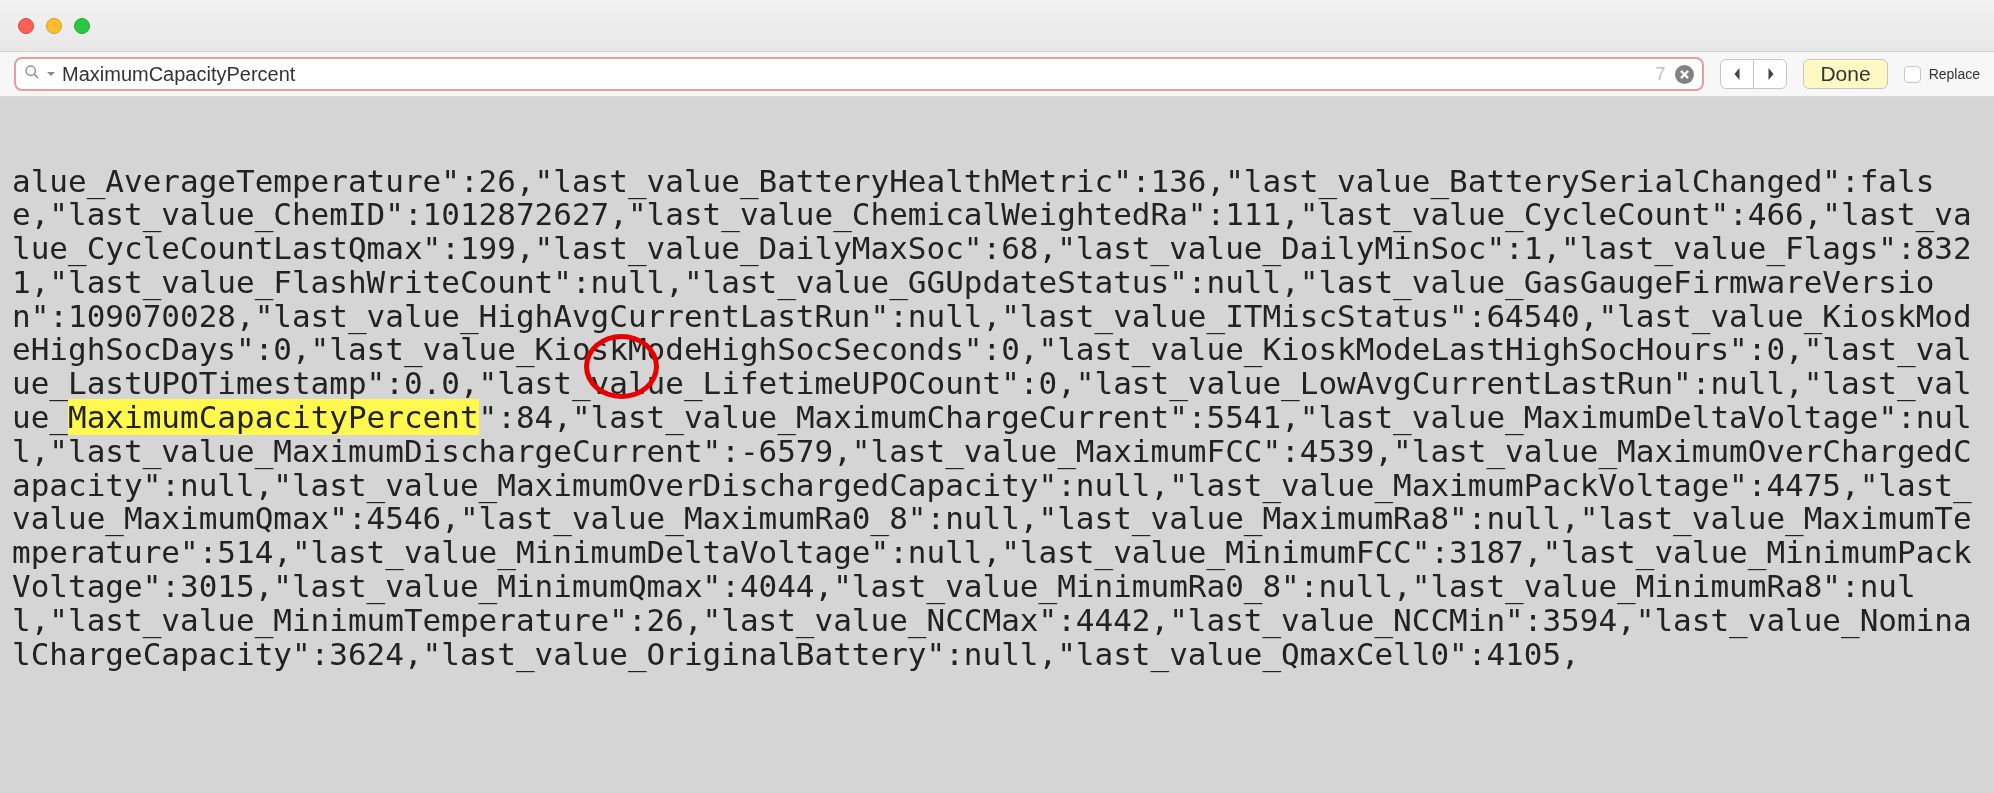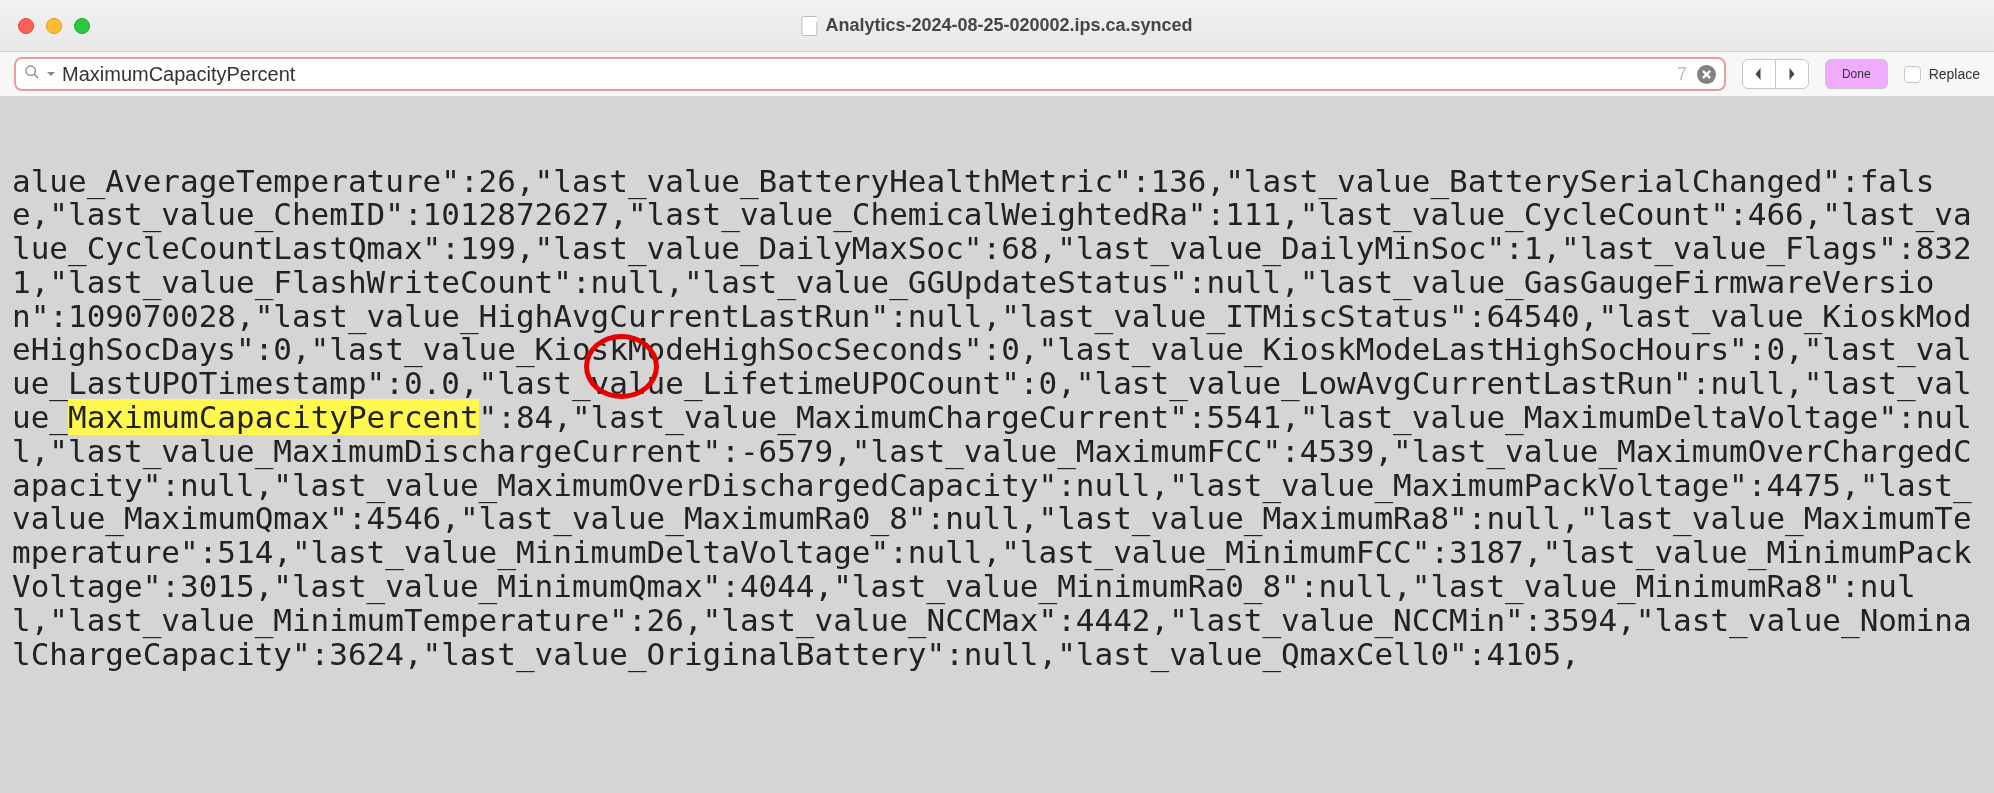--- a/index.html
+++ b/index.html
@@ -55,21 +55,21 @@
     }
     .search-input::selection { background:#c6d8f8; }
     .match-count { font-size:18px; color:#bdbdbd; margin-right:4px; }
     .clear-btn { width:19px; height:19px; border-radius:50%; background:#828282; display:flex; align-items:center; justify-content:center; cursor:pointer; }
     .clear-btn svg { width:9px; height:9px; stroke:#fff; stroke-width:2.5; }
     .nav-group { display:flex; }
     .nav-btn { width:34px; height:30px; background:#fff; border:1px solid #c6c6c6; display:flex; align-items:center; justify-content:center; cursor:pointer; }
     .nav-btn:first-child { border-radius:6px 0 0 6px; }
     .nav-btn:last-child { border-radius:0 6px 6px 0; margin-left:-1px; }
     .nav-btn svg { width:11px; height:14px; fill:#444; }
-    .done-btn { height:30px; padding:0 16px; background:#f0abfc; border:1px solid #c6c6c6; border-radius:6px; font-size:12px; color:#333; cursor:pointer; }
+    .done-btn { height:30px; padding:0 16px; background:#fef9c3; border:1px solid #c6c6c6; border-radius:6px; font-size:21px; color:#333; cursor:pointer; }
     .replace-group { display:flex; align-items:center; gap:8px; }
     .replace-check { width:17px; height:17px; border:1px solid #c6c6c6; border-radius:4px; background:#fff; cursor:pointer; }
     .replace-label { font-size:14px; color:#333; }
     .content {
       background:#d5d5d5;
       font-family: Menlo, Monaco, Consolas, monospace;
       font-size:31px;
       line-height:1.09;
       color:#222;
       padding: 0 12px;
@@ -88,24 +88,20 @@
     }
   </style>
 </head>
 <body>
 
 <div class="titlebar">
   <div class="traffic">
     <div class="tl red"></div>
     <div class="tl yellow"></div>
     <div class="tl green"></div>
-  </div>
-  <div class="title-center">
-    <span class="doc-icon"></span>
-    <span class="title-text">Analytics-2024-08-25-020002.ips.ca.synced</span>
   </div>
 </div>
 
 <div class="findbar">
   <div class="searchbox">
     <span class="search-icon">
       <svg viewBox="0 0 24 24">
           <circle cx="10" cy="10" r="7"></circle>
           <line x1="15" y1="15" x2="21" y2="21"></line>
         </svg>

